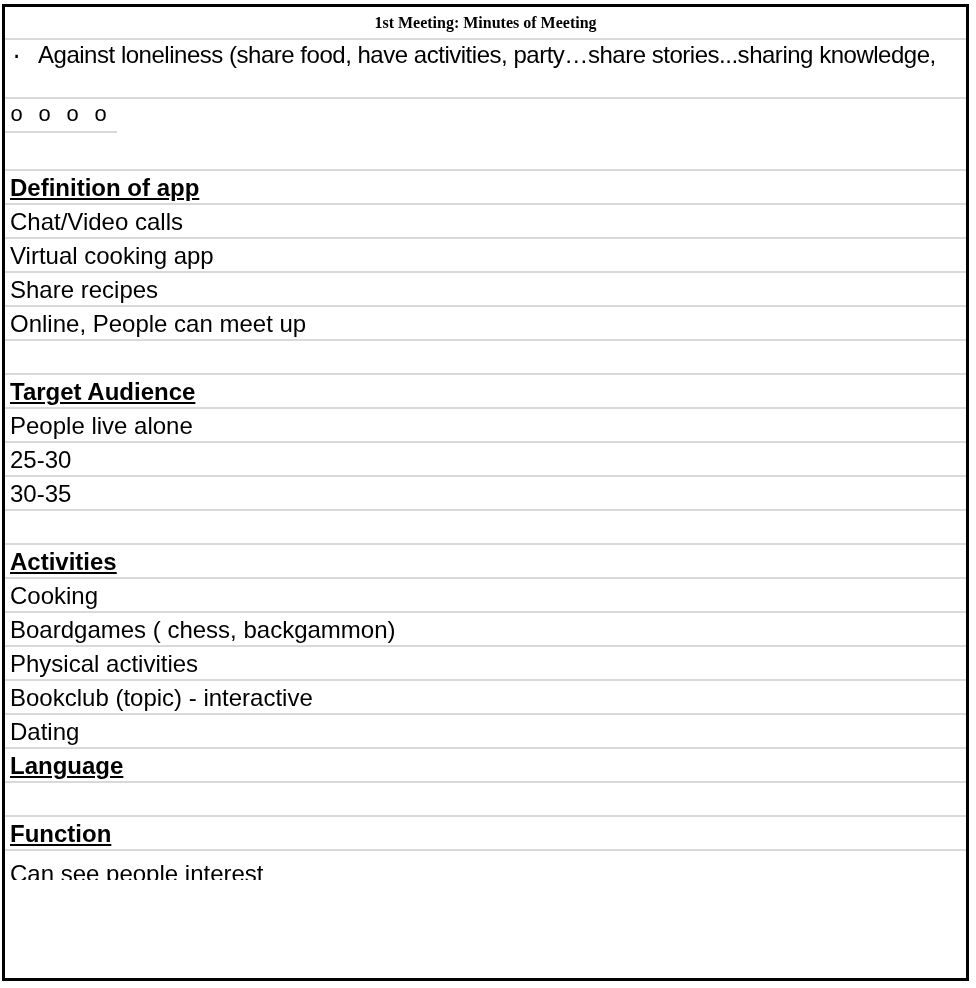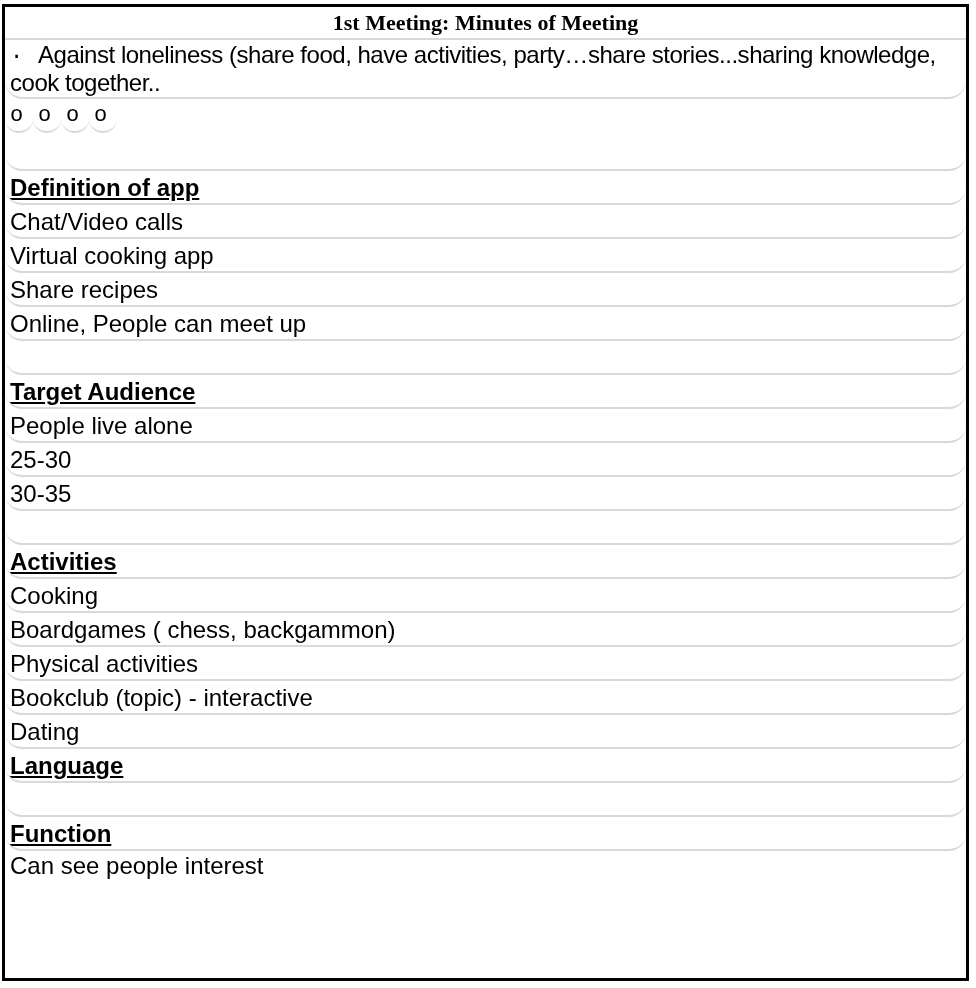--- a/index.html
+++ b/index.html
@@ -23,62 +23,60 @@
     box-sizing:border-box;
     border:3px solid var(--border);
     background:var(--bg);
   }
   .title-row{
     height:33px;box-sizing:border-box;
     border-bottom:2px solid var(--grid);
     text-align:center;
     font-family:"Liberation Serif",serif;
     font-weight:700;
-    font-size:22px;
+    font-size:16px;
     line-height:28px;
     padding-top:2px;
   }
   .row{
     height:34px;box-sizing:border-box;
     border-bottom:2px solid var(--grid);
     padding:3px 5px 0 5px;
     font-size:24px;
     line-height:28px;
     white-space:nowrap;
     overflow:hidden;
-    border-radius:18px;
   }
   .row.header{font-weight:700;text-decoration:underline;}
   .row.wrapped{
     height:59px;
     padding:1px 5px 0 5px;
     letter-spacing:-0.02em;
   }
   .row.wrapped .line{
     height:28px;line-height:28px;
     white-space:nowrap;overflow:hidden;
   }
   .row.last{
     height:29px;
     border-bottom:none;
-    padding-top:1px;
+    padding-top:9px;
     line-height:27px;
   }
   .bullet{
     display:inline-block;
     width:28px;
     font-family:"Liberation Mono",monospace;
     font-size:22px;
     letter-spacing:0;
   }
 </style>
 </head>
 <body>
 
 <div class="sheet">
   <div class="title-row">
     <span>1st Meeting: Minutes of Meeting</span>
   </div>
   <div id="rows-container"><div class="row wrapped">
         <div class="line"><span class="bullet">·</span><span>Against loneliness (share food, have activities, party…share stories...sharing knowledge,</span></div>
-        <div class="line"><span>cook together..</span></div>
       </div><div class="row bullet"><span class="bullet">o</span></div><div class="row bullet"><span class="bullet">o</span></div><div class="row bullet"><span class="bullet">o</span></div><div class="row bullet"><span class="bullet">o</span></div><div class="row empty"></div><div class="row header"><span>Definition of app</span></div><div class="row plain"><span>Chat/Video calls</span></div><div class="row plain"><span>Virtual cooking app</span></div><div class="row plain"><span>Share recipes</span></div><div class="row plain"><span>Online, People can meet up</span></div><div class="row empty"></div><div class="row header"><span>Target Audience</span></div><div class="row plain"><span>People live alone</span></div><div class="row plain"><span>25-30</span></div><div class="row plain"><span>30-35</span></div><div class="row empty"></div><div class="row header"><span>Activities</span></div><div class="row plain"><span>Cooking</span></div><div class="row plain"><span>Boardgames ( chess, backgammon)</span></div><div class="row plain"><span>Physical activities</span></div><div class="row plain"><span>Bookclub (topic) - interactive</span></div><div class="row plain"><span>Dating</span></div><div class="row header"><span>Language</span></div><div class="row empty"></div><div class="row header"><span>Function</span></div><div class="row plain last"><span>Can see people interest</span></div></div>
 </div>
 
 </body></html>

